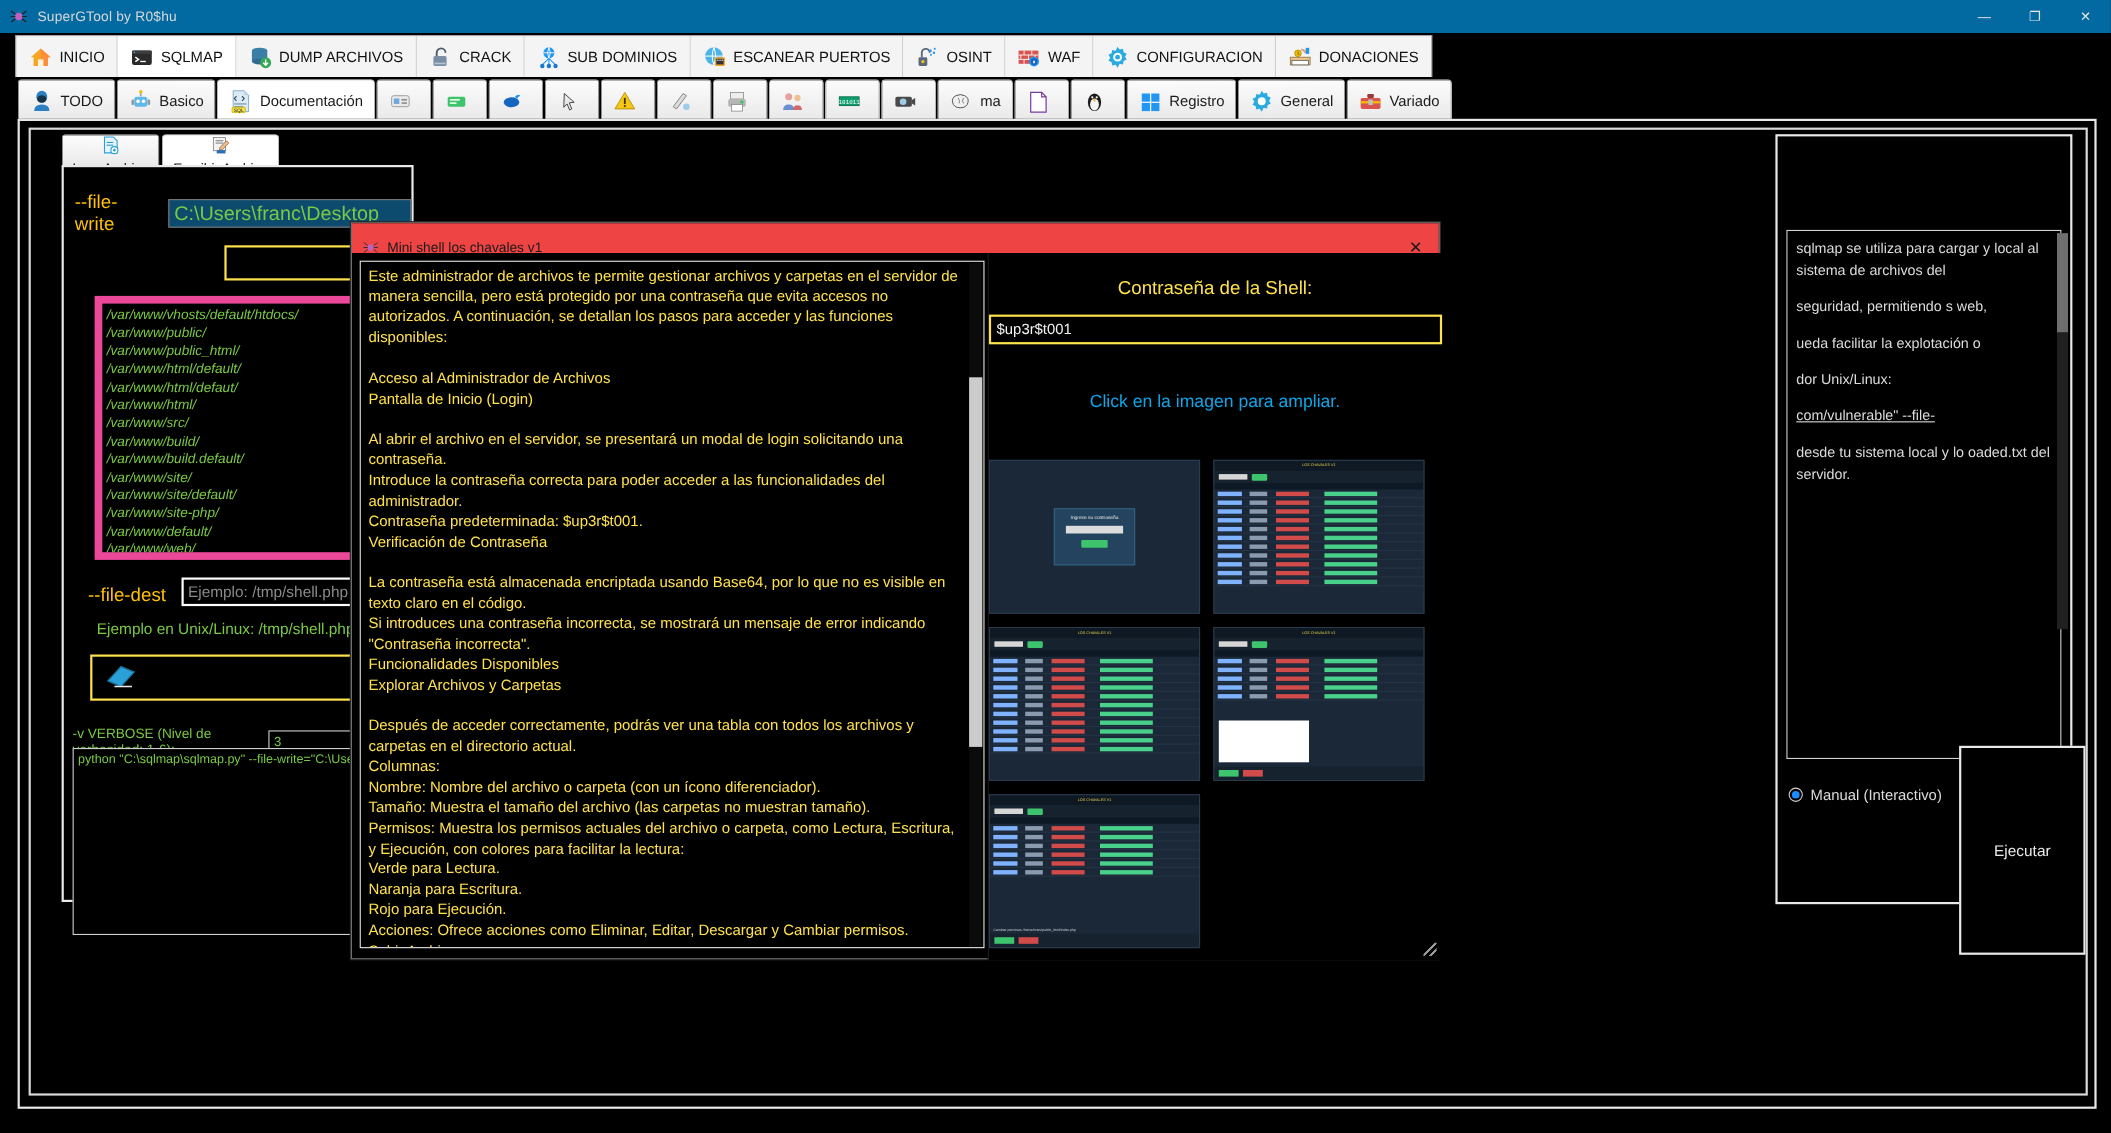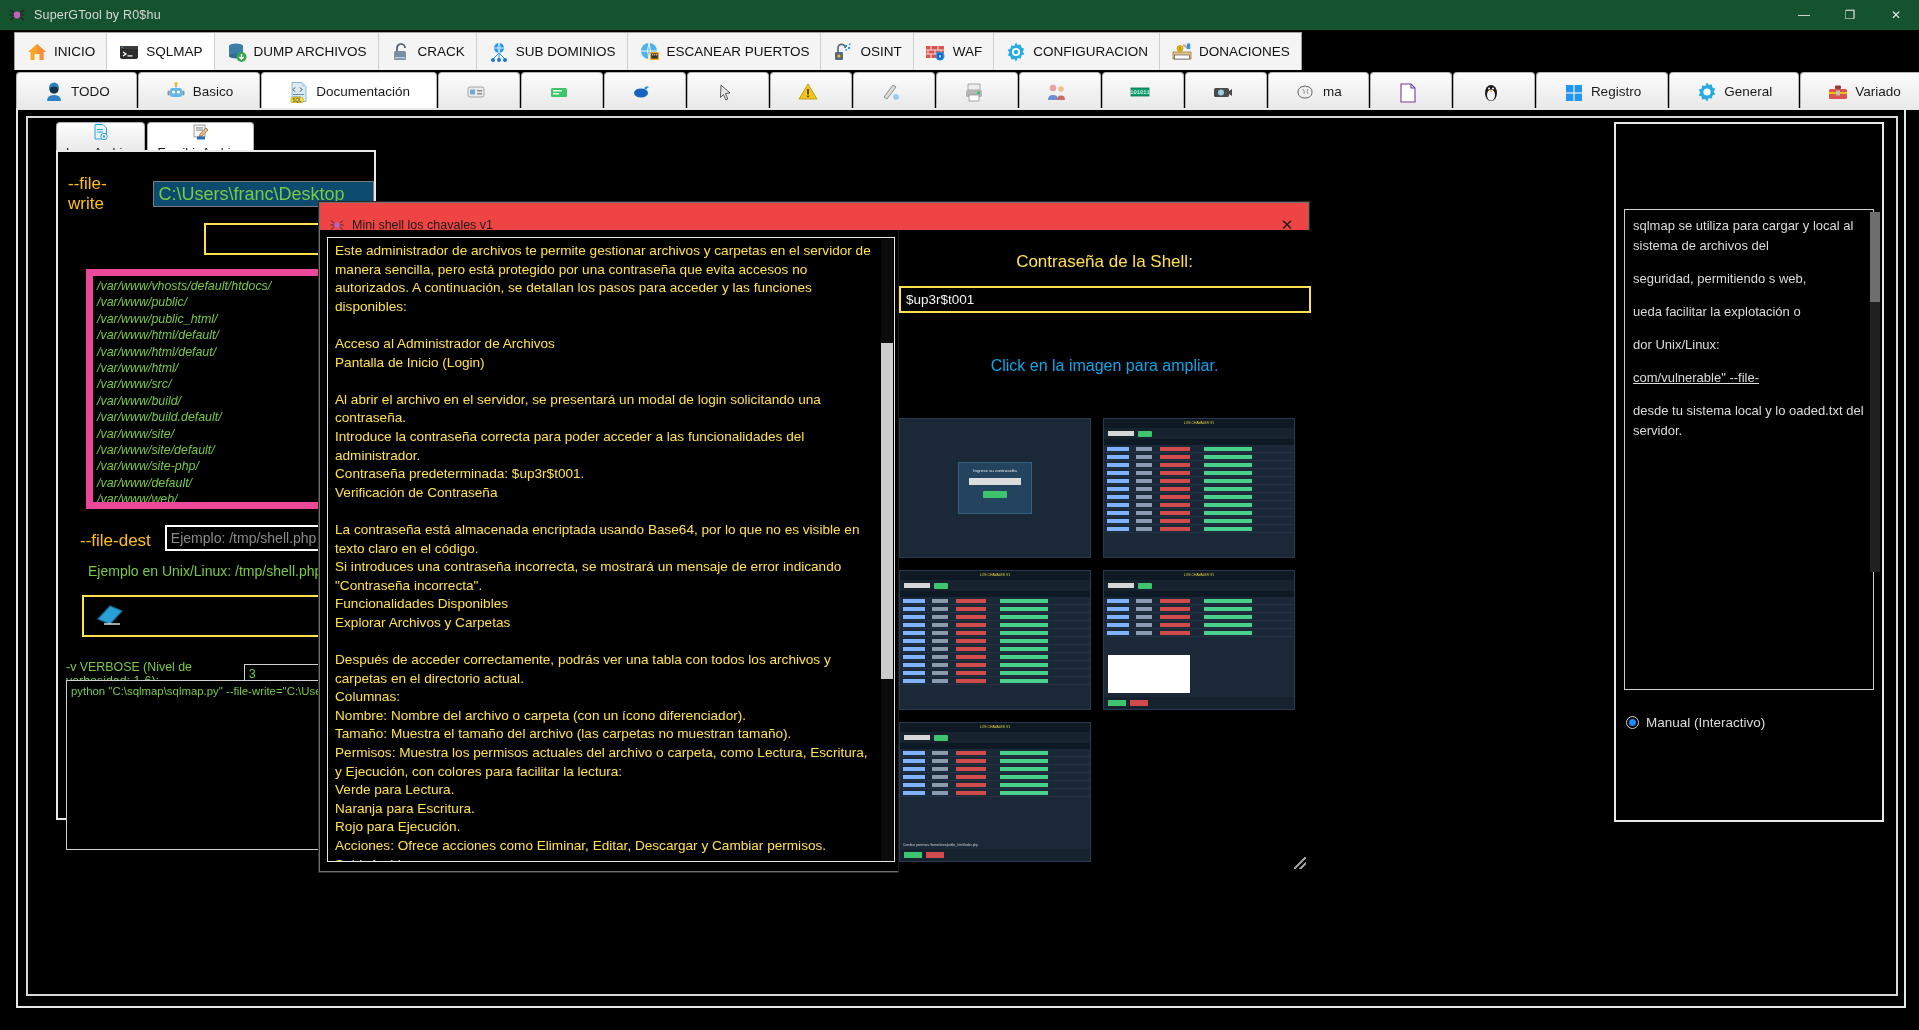--- a/index.html
+++ b/index.html
@@ -13,21 +13,21 @@
 
   
   #app-window {
     position: absolute; left: 0; top: 0;
     width: 1919px; height: 1030px;
     background: #000000;
   }
   #titlebar {
     position: absolute; left: 0; top: 0;
     width: 1919px; height: 30px;
-    background: #14532d;
+    background: #0369a1;
     display: flex; align-items: center;
   }
   #titlebar .tb-icon {
     width: 18px; height: 18px; margin-left: 8px; margin-right: 8px;
     position: relative;
     font-size: 14px; line-height: 18px; text-align: center;
     color: #d06ad0;
   }
   #titlebar .tb-title {
     color: #d8d8d8; font-size: 12.5px; letter-spacing: .2px;
@@ -73,21 +73,21 @@
     width: 1919px; height: 40px;
     background: #000;
     overflow: hidden;
   }
   #tabrow-strip {
     position: absolute; left: 16px; top: 2px; height: 38px;
     display: flex; align-items: stretch;
   }
   .tb2 {
     display: flex; align-items: center; gap: 6px;
-    padding: 0 26px;
+    padding: 0 10px;
     background: linear-gradient(#fcfcfc,#e8e8e8);
     border: 1px solid #b5b5b5;
     border-bottom: none;
     border-radius: 4px 4px 0 0;
     margin-right: 1px;
     color: #1a1a1a; font-size: 13.5px; white-space: nowrap; text-align: right;
   }
   .tb2.sel { background: #ffffff; }
   .tb2-ico { width: 22px; height: 22px; flex: none; position: relative; }
 
@@ -827,20 +827,23 @@
           <div class="thumb"></div>
         </div>
         <div id="radio-row">
           <span class="radio-dot">
               <i></i>
             </span>
           <span>Manual (Interactivo)</span>
         </div>
       </div>
 
+      <div id="exec-box">
+        <span>Ejecutar</span>
+      </div>
 
       <div id="modal">
         <div id="modal-title">
           <div class="mt-ico">
             <svg width="16" height="16" viewBox="0 0 18 18">
               <circle cx="9" cy="9" r="3.2" fill="#c060c0"></circle>
               <g stroke="#333" stroke-width="1" fill="none">
                 <path d="M6 7 L2 4"></path>
                   <path d="M6 9 L1.6 9"></path>
                   <path d="M6 11 L2.2 14"></path>

